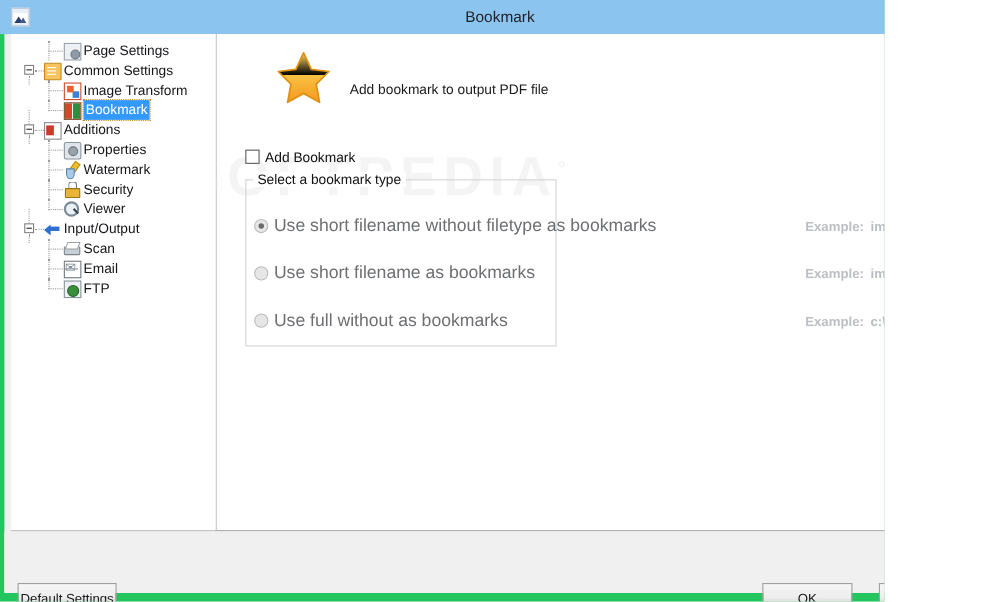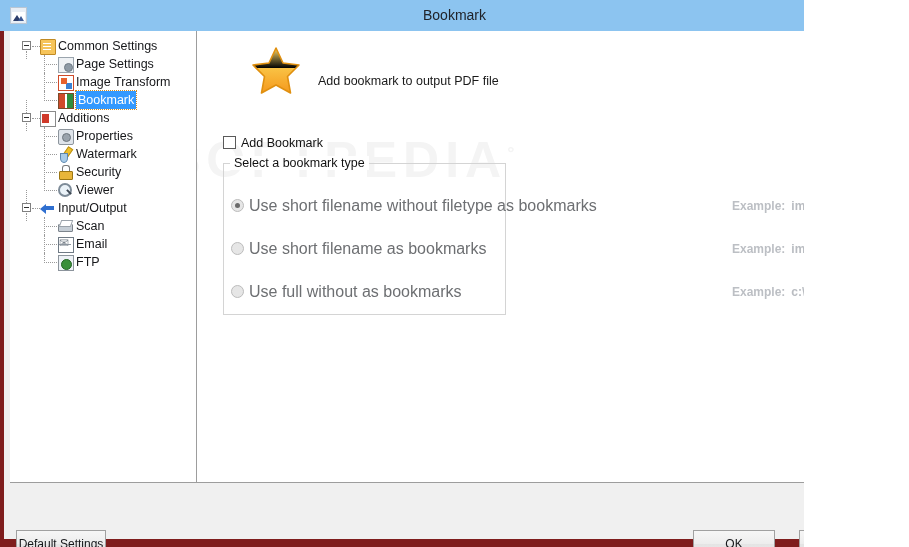--- a/index.html
+++ b/index.html
@@ -9,21 +9,21 @@
   }
   body {
     font-family: "Liberation Sans", sans-serif;
     -webkit-font-smoothing: antialiased;
   }
 
   #window {
     position: relative;
     width: 804px;
     height: 547px;
-    background: #7f1d1d;
+    background: #22c55e;
     box-sizing: border-box;
     overflow: hidden;
   }
 
   
   #titlebar {
     position: absolute;
     left: 0; top: 0;
     width: 909px;
     height: 31px;
@@ -399,31 +399,31 @@
     <div id="window-title">Bookmark</div>
     <div id="close-button">✕</div>
   </div>
 
   <div id="client">
 
     <div id="tree-pane">
       <div id="tree-pane-inner">
         <div class="tree" id="tree">
             <div class="node">
+              <div class="dots-h" style="left: 34px; width: 13px;"></div>
+              <div class="dots-v" style="left: 34px; top: 0px; height: 18px;"></div>
+              <div class="ico ic-gearpage" style="left: 48px;"></div>
+              <div class="lbl" style="left: 66px;">Page Settings</div>
+            </div>
+            <div class="node">
               <div class="expander"></div>
               <div class="dots-h" style="left: 22px; width: 8px;"></div>
               <div class="dots-v" style="left: 16px; top: 14px; height: 8px;"></div>
               <div class="ico ic-common" style="left: 30px;"></div>
               <div class="lbl" style="left: 48px;">Common Settings</div>
-            </div>
-            <div class="node">
-              <div class="dots-h" style="left: 34px; width: 13px;"></div>
-              <div class="dots-v" style="left: 34px; top: 0px; height: 18px;"></div>
-              <div class="ico ic-gearpage" style="left: 48px;"></div>
-              <div class="lbl" style="left: 66px;">Page Settings</div>
             </div>
             <div class="node">
               <div class="dots-h" style="left: 34px; width: 13px;"></div>
               <div class="dots-v" style="left: 34px; top: 0px; height: 18px;"></div>
               <div class="ico ic-imgtrans" style="left: 48px;"></div>
               <div class="lbl" style="left: 66px;">Image Transform</div>
             </div>
             <div class="node selected">
               <div class="dots-h" style="left: 34px; width: 13px;"></div>
               <div class="dots-v" style="left: 34px; top: 0px; height: 10px;"></div>

